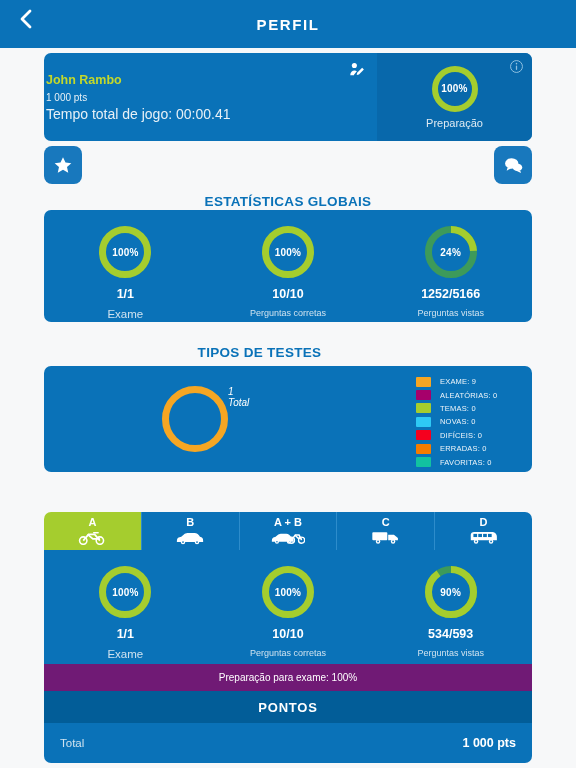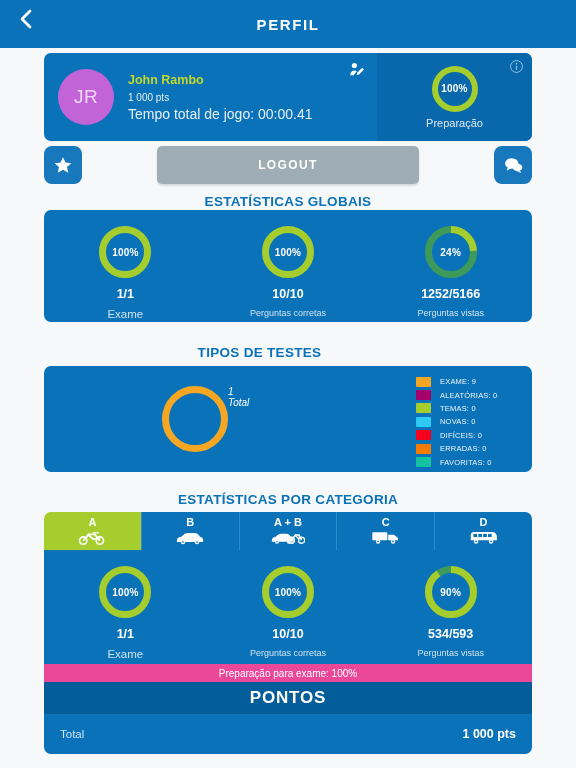--- a/index.html
+++ b/index.html
@@ -33,21 +33,21 @@
     display: flex;
   }
   .profile-left { position: relative; width: 333px; display: flex; align-items: center; }
   .avatar {
     width: 56px; height: 56px; border-radius: 50%;
     background: #c363d8;
     margin-left: 14px;
     display: flex; align-items: center; justify-content: center;
     color: #f0d6f7; font-size: 19px; letter-spacing: .5px;
   }
-  .profile-text { margin-left: 14px; }
+  .profile-text { margin-left: 2px; }
   .profile-name { color: #c3d82b; font-size: 12.5px; font-weight: bold; margin-bottom: 5px; }
   .profile-pts { color: #e7f0f6; font-size: 10px; margin-bottom: 3px; }
   .profile-time { color: #e7f0f6; font-size: 14px; }
   .edit-icon {
     position: absolute; right: 10px; top: 7px; width: 20px; height: 20px;
     display: flex; align-items: center; justify-content: center; cursor: pointer;
   }
   .profile-right {
     flex: 1; background: #0868ab; position: relative;
     display: flex; flex-direction: column; align-items: center; justify-content: center;
@@ -121,30 +121,30 @@
     align-items: center; justify-content: center; cursor: pointer;
     border-right: 1px solid #2d8ccb;
   }
   .tab:last-child { border-right: none; }
   .tab.active { background: #a5cd2e; }
   .tab-label { color: #ffffff; font-size: 11px; font-weight: bold; line-height: 1; margin-bottom: 2px; }
   .tab-icon { height: 16px; display: flex; align-items: center; }
 
   .cat-stats { background: #0a72b8; padding-top: 16px; height: 114px; display: flex; }
   .prep-bar {
-    background: #ec4899; height: 18px; display: flex;
+    background: #701a75; height: 27px; display: flex;
     align-items: center; justify-content: center;
   }
   .prep-bar-txt { color: #ffffff; font-size: 10px; }
 
   .pontos-head {
     background: #025d98; height: 32px; display: flex;
     align-items: center; justify-content: center;
   }
-  .pontos-head-txt { color: #ffffff; font-size: 17px; font-weight: bold; letter-spacing: .8px; }
+  .pontos-head-txt { color: #ffffff; font-size: 13px; font-weight: bold; letter-spacing: .8px; }
   .pontos-row {
     background: #0a72b8; height: 40px; display: flex; align-items: center;
     justify-content: space-between; padding: 0 16px;
     border-radius: 0 0 7px 7px;
   }
   .pontos-label { color: #cfe2ef; font-size: 11.5px; }
   .pontos-val { color: #ffffff; font-size: 12.5px; font-weight: bold; }
 </style>
 </head>
 <body>
@@ -155,21 +155,20 @@
     <div class="back-btn">
       <svg width="13" height="20" viewBox="0 0 13 20">
         <polyline points="11,2 3,10 11,18" fill="none" stroke="#ffffff" stroke-width="2.8" stroke-linecap="round" stroke-linejoin="round"></polyline>
       </svg>
     </div>
     <div class="topbar-title">PERFIL</div>
   </div>
 
   <div class="profile-card">
     <div class="profile-left">
-      <div class="avatar">JR</div>
       <div class="profile-text">
         <div class="profile-name">John Rambo</div>
         <div class="profile-pts">1 000 pts</div>
         <div class="profile-time">Tempo total de jogo: 00:00.41</div>
       </div>
       <div class="edit-icon">
         <svg width="18" height="18" viewBox="0 0 24 24">
           <circle cx="8.5" cy="6" r="3.4" fill="#ffffff"></circle>
           <path d="M3 19c0-3.6 2.6-6.2 5.8-6.2 1.1 0 2.1.3 3 .8L8 18.4V19z" fill="#ffffff"></path>
           <path d="M13.2 19.6l6.6-6.6 2.4 2.4-6.6 6.6-3 .6z" fill="#ffffff" transform="translate(-1,-4)"></path>
@@ -193,23 +192,20 @@
       <div class="prep-label">Preparação</div>
     </div>
   </div>
 
   <div class="action-row">
     <div class="sq-btn star">
       <svg width="20" height="20" viewBox="0 0 24 24">
         <polygon points="12,2.6 15,9 22,9.8 16.8,14.4 18.3,21.4 12,17.8 5.7,21.4 7.2,14.4 2,9.8 9,9" fill="#ffffff"></polygon>
       </svg>
     </div>
-    <div class="logout-btn">
-      <span class="logout-label">LOGOUT</span>
-    </div>
     <div class="sq-btn chat">
       <svg width="21" height="21" viewBox="0 0 24 24">
         <ellipse cx="10" cy="9.6" rx="7.6" ry="6" fill="#ffffff"></ellipse>
         <polygon points="5.4,13.6 4.2,18 9.4,15" fill="#ffffff"></polygon>
         <ellipse cx="16.6" cy="14.2" rx="5.4" ry="4.3" fill="#ffffff"></ellipse>
         <polygon points="19.6,17.4 20.6,20.6 16.4,18.6" fill="#ffffff"></polygon>
       </svg>
     </div>
   </div>
 
@@ -280,21 +276,20 @@
         <span class="legend-sw" style="background: rgb(245, 124, 0);"></span>
         <span class="legend-txt">ERRADAS: 0</span>
       </div>
       <div class="legend-row">
         <span class="legend-sw" style="background: rgb(18, 194, 160);"></span>
         <span class="legend-txt">FAVORITAS: 0</span>
       </div>
     </div>
   </div>
 
-  <div class="section-title" id="cat-title">ESTATÍSTICAS POR CATEGORIA</div>
   <div class="cat-wrap">
 
     <div class="tabs">
       <div class="tab active">
         <span class="tab-label">A</span>
         <span class="tab-icon">
           <svg width="28" height="15" viewBox="0 0 32 17">
             <circle cx="6" cy="12" r="4.2" fill="none" stroke="#ffffff" stroke-width="1.8"></circle>
             <circle cx="25" cy="12" r="4.2" fill="none" stroke="#ffffff" stroke-width="1.8"></circle>
             <path d="M6 12 L12 5 L19 5 L25 12" fill="none" stroke="#ffffff" stroke-width="2"></path>

